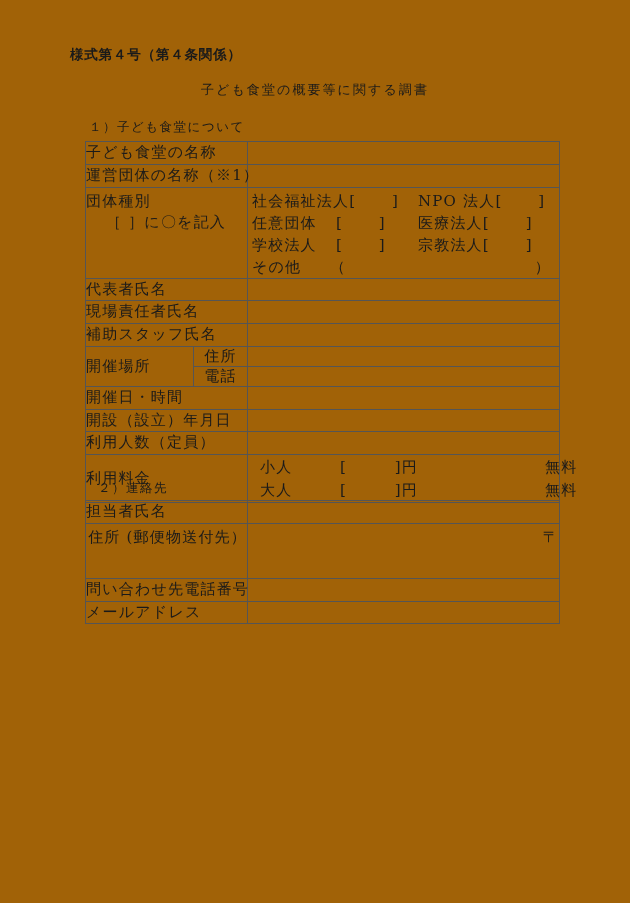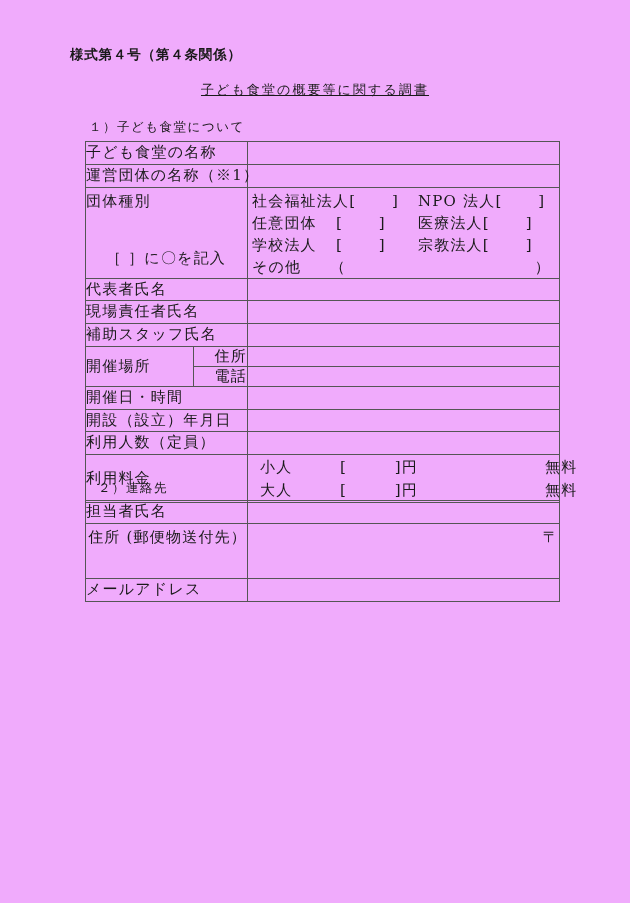--- a/index.html
+++ b/index.html
@@ -11,21 +11,21 @@
     width: 630px;
     height: 903px;
     position: relative;
     font-family: "DejaVu Serif", "Liberation Serif", serif;
     color: #1a1a1a;
     -webkit-font-smoothing: antialiased;
   }
   .page {
     position: absolute;
     inset: 0;
-    background: #f0abfc;
+    background: #a16207;
   }
 
   
   .form-no {
     position: absolute;
     left: 70px;
     top: 46px;
     font-size: 13.5px;
     font-weight: 700;
     letter-spacing: 0.06em;
@@ -34,21 +34,20 @@
   .doc-title {
     position: absolute;
     left: 0;
     top: 81px;
     width: 630px;
     text-align: center;
     font-size: 13px;
     letter-spacing: 0.16em;
     box-sizing: border-box;
     white-space: nowrap;
-    text-decoration: underline;
   }
 
   
   .section-heading {
     position: absolute;
     font-size: 12.5px;
     letter-spacing: 0.12em;
     white-space: nowrap;
   }
   #sec1-heading { left: 89px; top: 119px; }
@@ -77,38 +76,38 @@
     white-space: nowrap;
     line-height: 1.45;
   }
   td.value-cell {
     padding: 1px 6px;
     line-height: 1.45;
   }
   td.sub-label {
     padding: 1px 0 1px 7px;
     white-space: nowrap;
-    text-align: right;
+    text-align: center;
   }
 
   .r-std   { height: 19px; }
   .r-type  { height: 74px; }
   .r-fee   { height: 39px; }
   .r-sub   { height: 19px; }
   .r-addr  { height: 55px; text-align: right; }
 
   td.label-cell.top-align,
   td.value-cell.top-align {
     vertical-align: top;
     padding-top: 3px;
   }
 
   
   .label-line-1 { display: block; }
-  .label-line-2 { display: block; padding-left: 20px; margin-top: 36px; }
+  .label-line-2 { display: block; padding-left: 20px; }
 
   
   .opt-grid {
     display: grid;
     grid-template-columns: 166px 1fr;
     row-gap: 0px;
     padding: 2px 0 0 4px;
     line-height: 1.47;
   }
   .opt {
@@ -323,20 +322,24 @@
         <td class="value-cell"></td>
       </tr>
 
       <tr class="r-addr">
         <td class="label-cell top-align">住所 (郵便物送付先）</td>
         <td class="value-cell top-align">
           <span class="postal-mark">〒</span>
         </td>
       </tr>
 
+      <tr class="r-std">
+        <td class="label-cell">問い合わせ先電話番号</td>
+        <td class="value-cell"></td>
+      </tr>
 
       <tr class="r-std">
         <td class="label-cell">メールアドレス</td>
         <td class="value-cell"></td>
       </tr>
 
     </tbody>
   </table>
 
 </div>

